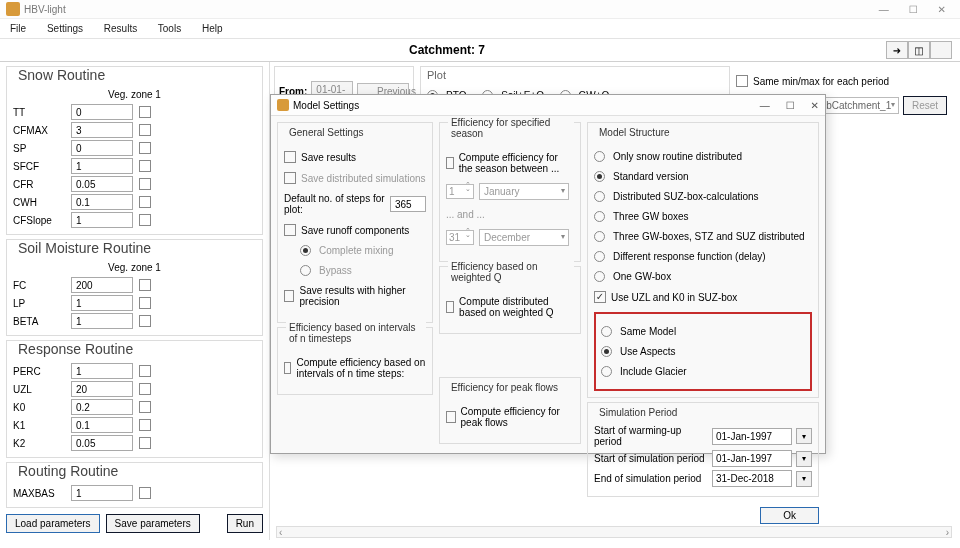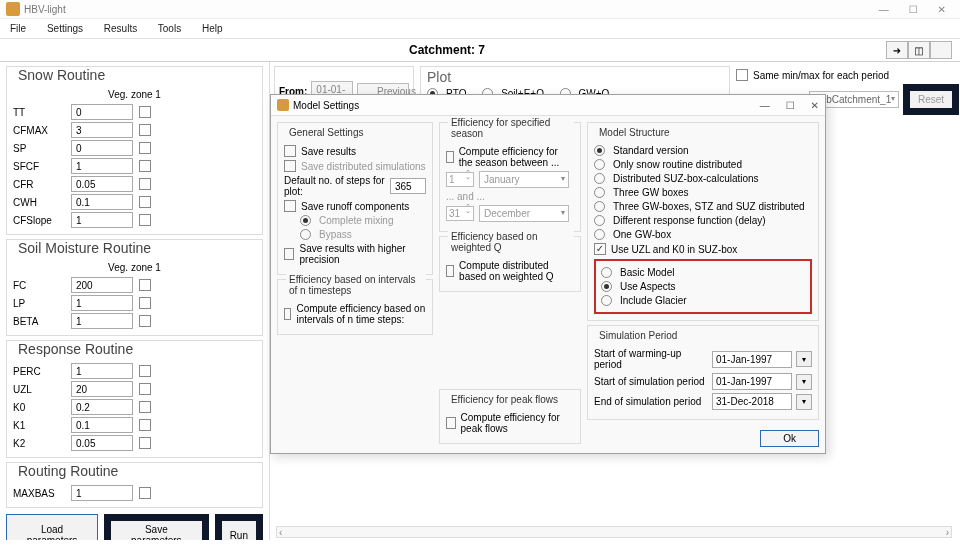--- a/index.html
+++ b/index.html
@@ -17,48 +17,48 @@
 .leftpanel { width: 270px; border-right: 1px solid #ddd; padding: 4px 6px; overflow:hidden;}
 .group { border: 1px solid #dcdcdc; margin-bottom: 4px; padding: 4px 6px; }
 .group .gtitle { font-size: 14px; color: #444; margin: -10px 0 4px 2px; background:#fff; display:inline-block; padding:0 3px;}
 .group .veglabel { text-align: center; display:block; margin:2px 0 4px;}
 .prow { display: flex; align-items: center; margin: 2px 0; gap: 6px;}
 .prow label { width: 52px; }
 .txt { border: 1px solid #a9a9a9; background: #fff; padding: 2px 4px; height: 16px; width: 62px; }
 .chk { width: 12px; height: 12px; border: 1px solid #888; display:inline-block;}
 .chk.on::after{content:"✓"; font-size:10px; display:block; line-height:10px; color:#333; text-align:center;}
 .bottom-btns { display:flex; gap:6px; margin-top:6px; }
-.btn { border: 7px solid #0f172a; background: #f2f2f2; padding: 3px 8px; }
+.btn { border: 1px solid #0f172a; background: #f2f2f2; padding: 3px 8px; }
 .btn.primary { border: 1.5px solid #2a6ab0; }
 .rightarea { flex:1; position:relative; padding:4px; }
 .toprow { display:flex; gap:6px; align-items:flex-start;}
 .fromto { border:1px solid #dcdcdc; padding:4px; width:140px;}
 .fromto .r { display:flex; align-items:center; gap:4px; margin:2px 0;}
 .fromto .r label { font-weight:bold; width:34px;}
 .datein { border:1px solid #bbb; background:#f5f5f5; color:#888; padding:2px 4px; width:70px;margin-top:8px;}
 .navbtn { border:1px solid #bbb; background:#f5f5f5; color:#888; padding:2px 19px; width:52px; text-align:center;text-decoration:underline;}
 .plotgrp { border:1px solid #dcdcdc; padding:2px 6px; flex:1;}
-.plotgrp .legend { font-size:14px; color:#666; }
+.plotgrp .legend { font-size:11px; color:#666; }
 .radio { width:11px; height:11px; border:1px solid #888; border-radius:50%; display:inline-block; vertical-align:middle; margin-right:3px; position:relative;}
 .radio.on::after{content:""; position:absolute; width:5px; height:5px; background:#333; border-radius:50%; top:2px; left:2px;}
 .subgrp { display:flex; align-items:center; gap:4px;}
 .sel { border:1px solid #bbb; background:#fff; padding:2px 4px; min-width:90px; color:#666; position:relative;}
 .sel::after{content:"▾"; position:absolute; right:3px; top:2px; font-size:8px; color:#888;}
 .dialog { position:absolute; top:32px; left:0; width:556px; height:360px; background:#f9f9f9; border:1px solid #a0a0a0; box-shadow:3px 3px 10px rgba(0,0,0,0.15);}
 .dialog .dtitle { background:#fdfdfd; padding:4px 6px; display:flex; align-items:center; border-bottom:1px solid #e0e0e0;}
 .dialog .dtitle .ico { width:12px; height:12px; background:#d89a3a; margin-right:4px; border-radius:2px;}
 .dialog .dtitle .dw { margin-left:auto; display:flex; gap:16px; font-size:12px; color:#555;}
 .dbody { display:flex; padding: 6px; height: calc(100% - 24px);}
 .dcol { display:flex; flex-direction:column; gap:4px;}
 .dcol1 { width:180px;}
 .dcol2 { width:170px; padding-left:6px;}
 .dcol3 { flex:1; padding-left:6px;}
 .fset { border:1px solid #dcdcdc; padding:4px 6px 6px;}
 .fset .ft { margin:-10px 0 4px 2px; background:#f9f9f9; display:inline-block; padding:0 3px; color:#333;}
-.crow { display:flex; align-items:center; gap:5px; margin:3px 0;}
+.crow { display:flex; align-items:center; gap:5px; margin:9px 0;}
 .crow.indent { padding-left:16px; }
 .crow.disabled { color:#999;}
 .dim { color:#999; }
 .hilite { border:2px solid #c62c2c; padding:3px 5px; margin-top:4px;}
 .datefield { display:flex; align-items:center; gap:4px; margin:3px 0;}
 .datefield label { width:114px;}
 .datefield .dbox { border:1px solid #a9a9a9; background:#fff; width:80px; padding:2px 3px; position:relative;}
 .datefield .ddrop { width:16px; height:16px; border:1px solid #a9a9a9; background:#f0f0f0; display:flex; align-items:center; justify-content:center; font-size:8px;}
 .okrow { display:flex; justify-content:flex-end; margin-top:6px;}
 .okbtn { border:1.5px solid #2a6ab0; background:#f4f4f4; padding:2px 22px;}
@@ -324,26 +324,26 @@
                 <span class="chk"></span>
                 <span>Compute efficiency for peak flows</span>
               </div>
           </div>
         </div>
 
         <div class="dcol dcol3">
           <div class="fset">
             <span class="ft">Model Structure</span>
             <div class="crow">
+                <span class="radio"></span>
+                <span>Only snow routine distributed</span>
+              </div>
+            <div class="crow">
                 <span class="radio on"></span>
                 <span>Standard version</span>
-              </div>
-            <div class="crow">
-                <span class="radio"></span>
-                <span>Only snow routine distributed</span>
               </div>
             <div class="crow">
                 <span class="radio"></span>
                 <span>Distributed SUZ-box-calculations</span>
               </div>
             <div class="crow">
                 <span class="radio"></span>
                 <span>Three GW boxes</span>
               </div>
             <div class="crow">
@@ -358,21 +358,21 @@
                 <span class="radio"></span>
                 <span>One GW-box</span>
               </div>
             <div class="crow">
                 <span class="chk on"></span>
                 <span>Use UZL and K0 in SUZ-box</span>
               </div>
             <div class="hilite">
               <div class="crow">
                   <span class="radio"></span>
-                  <span>Basic Model</span>
+                  <span>Same Model</span>
                 </div>
               <div class="crow">
                   <span class="radio on"></span>
                   <span>Use Aspects</span>
                 </div>
               <div class="crow">
                   <span class="radio"></span>
                   <span>Include Glacier</span>
                 </div>
             </div>

